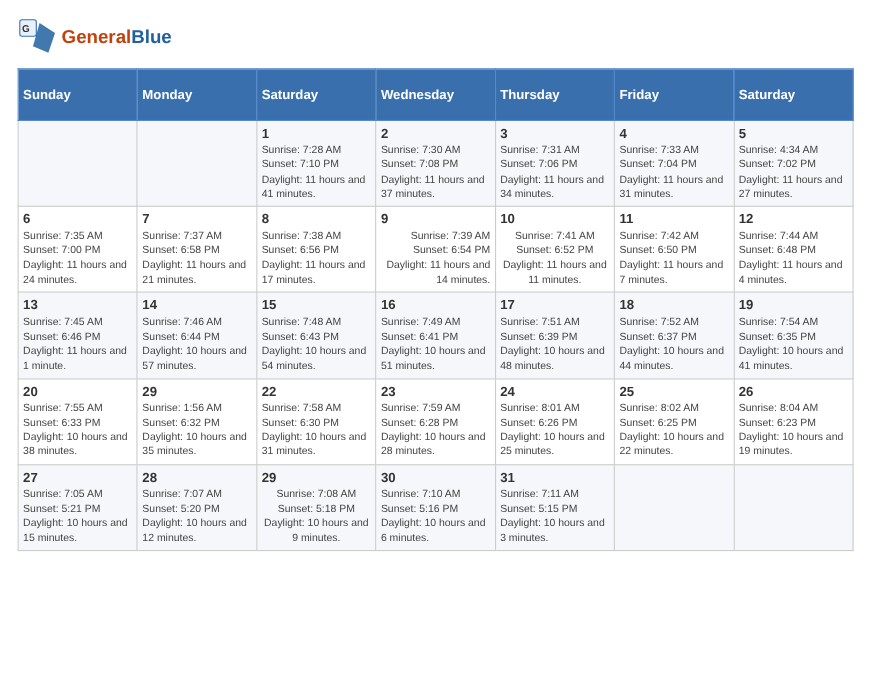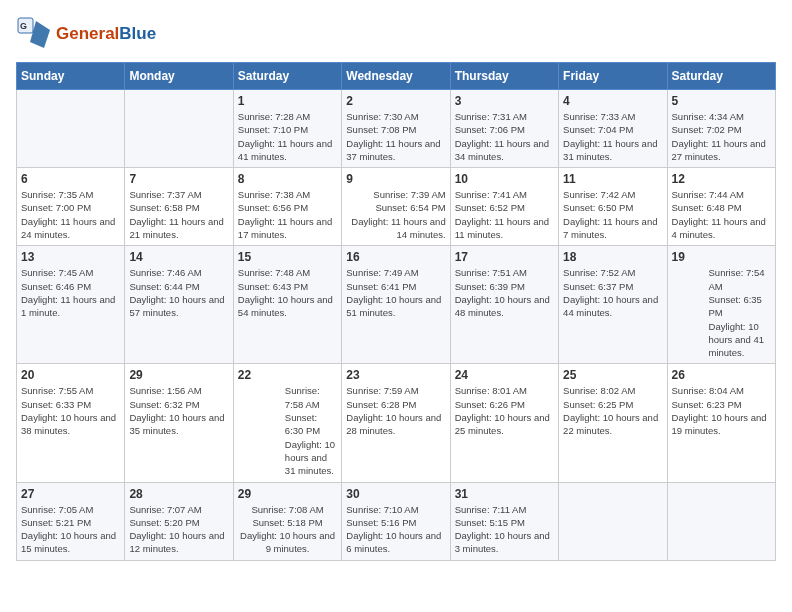--- a/index.html
+++ b/index.html
@@ -36,21 +36,21 @@
     }
     table {
       width: 100%;
       border-collapse: collapse;
     }
     thead tr th {
       background-color: #3a6fad;
       color: #fff;
       font-size: 12px;
       font-weight: bold;
-      padding: 6px 4px;
+      padding: 16px 4px;
       text-align: left;
       border: 1px solid #5588cc;
     }
     tbody tr td {
       vertical-align: top;
       font-size: 10px;
       color: #333;
       padding: 4px 4px;
       border: 1px solid #ccc;
       min-height: 80px;
@@ -161,21 +161,21 @@
 Daylight: 11 hours and 17 minutes.</div>
         </td>
         <td>
           <span class="day-number">9</span>
           <div class="day-detail" style="white-space: pre-line; text-align: right;">Sunrise: 7:39 AM
 Sunset: 6:54 PM
 Daylight: 11 hours and 14 minutes.</div>
         </td>
         <td>
           <span class="day-number">10</span>
-          <div class="day-detail" style="white-space: pre-line;">Sunrise: 7:41 AM
+          <div class="day-detail" style="white-space: pre-line; text-align: center;">Sunrise: 7:41 AM
 Sunset: 6:52 PM
 Daylight: 11 hours and 11 minutes.</div>
         </td>
         <td>
           <span class="day-number">11</span>
           <div class="day-detail" style="white-space: pre-line;">Sunrise: 7:42 AM
 Sunset: 6:50 PM
 Daylight: 11 hours and 7 minutes.</div>
         </td>
         <td>
@@ -217,41 +217,41 @@
 Daylight: 10 hours and 48 minutes.</div>
         </td>
         <td>
           <span class="day-number">18</span>
           <div class="day-detail" style="white-space: pre-line;">Sunrise: 7:52 AM
 Sunset: 6:37 PM
 Daylight: 10 hours and 44 minutes.</div>
         </td>
         <td>
           <span class="day-number">19</span>
-          <div class="day-detail" style="white-space: pre-line; margin-left: 37px;">Sunrise: 7:54 AM
+          <div class="day-detail" style="white-space: pre-line;">Sunrise: 7:54 AM
 Sunset: 6:35 PM
 Daylight: 10 hours and 41 minutes.</div>
         </td>
       </tr>
       <tr>
         <td>
           <span class="day-number">20</span>
           <div class="day-detail" style="white-space: pre-line;">Sunrise: 7:55 AM
 Sunset: 6:33 PM
 Daylight: 10 hours and 38 minutes.</div>
         </td>
         <td>
           <span class="day-number">29</span>
           <div class="day-detail" style="white-space: pre-line;">Sunrise: 1:56 AM
 Sunset: 6:32 PM
 Daylight: 10 hours and 35 minutes.</div>
         </td>
         <td>
           <span class="day-number">22</span>
-          <div class="day-detail" style="white-space: pre-line; margin-left: 47px;">Sunrise: 7:58 AM
+          <div class="day-detail" style="white-space: pre-line;">Sunrise: 7:58 AM
 Sunset: 6:30 PM
 Daylight: 10 hours and 31 minutes.</div>
         </td>
         <td>
           <span class="day-number">23</span>
           <div class="day-detail" style="white-space: pre-line;">Sunrise: 7:59 AM
 Sunset: 6:28 PM
 Daylight: 10 hours and 28 minutes.</div>
         </td>
         <td>

